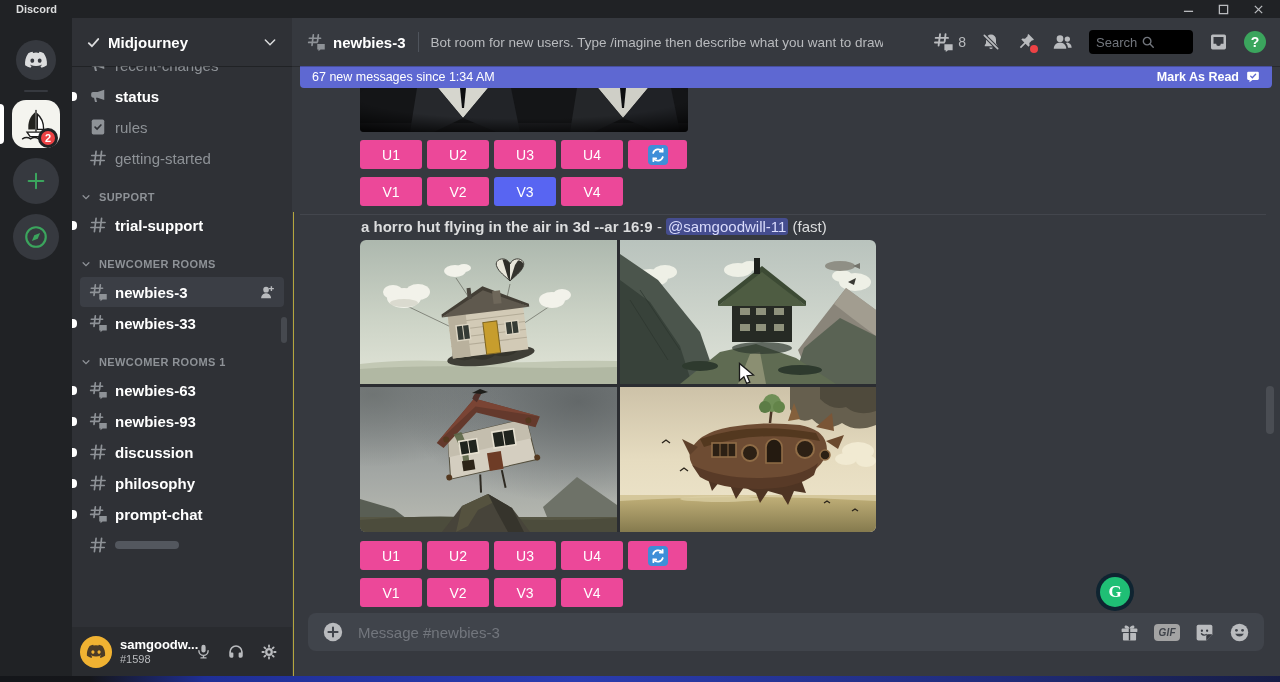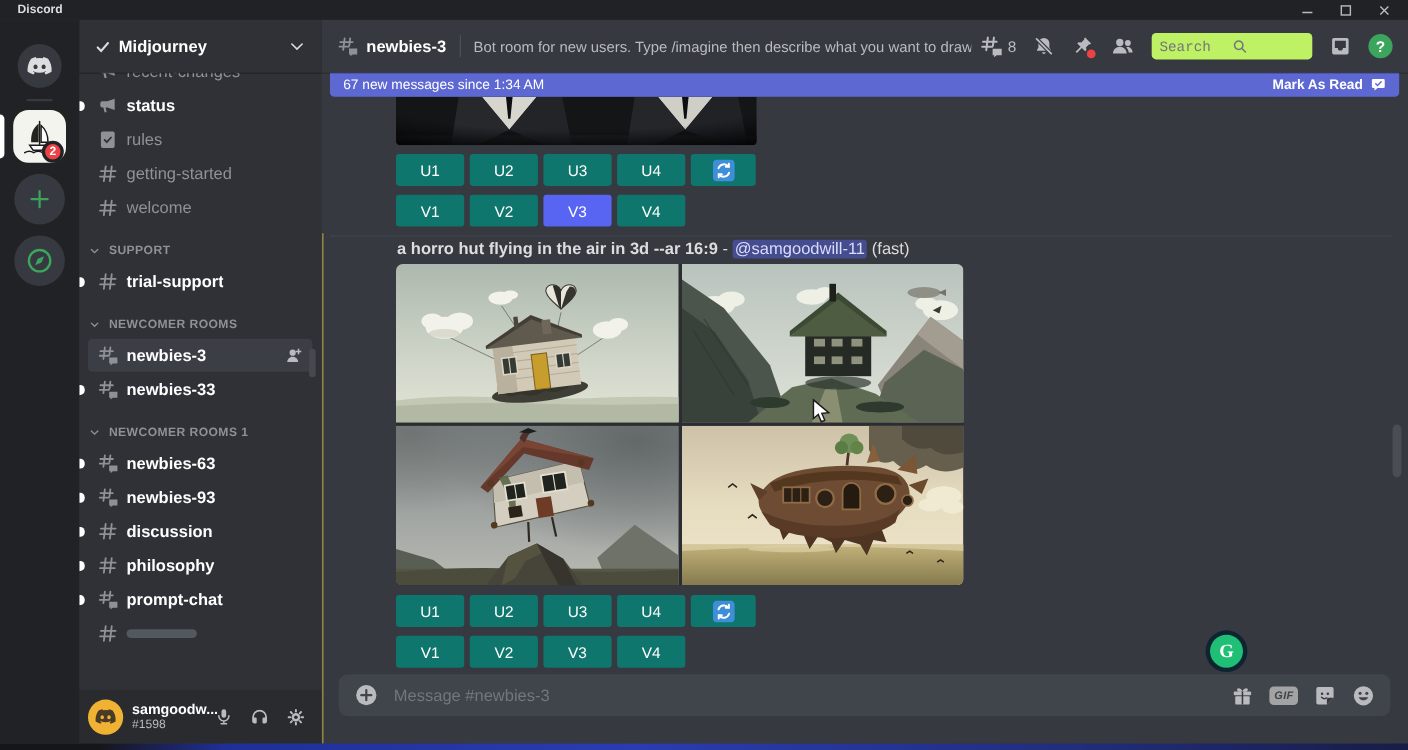--- a/index.html
+++ b/index.html
@@ -49,31 +49,31 @@
 .chat-header{position:absolute;top:0;left:0;right:0;height:48px;display:flex;align-items:center;padding:0 14px;box-shadow:0 1px 0 rgba(0,0,0,.24);background:#36393f;z-index:3;}
 .ch-hash{color:#8e9297;margin-right:7px;display:inline-flex;}
 .ch-name{color:#fff;font-weight:bold;font-size:15px;}
 .ch-div{width:1px;height:20px;background:#4f545c;margin:0 12px;}
 .ch-topic{color:#b9bbbe;font-size:13.5px;white-space:nowrap;overflow:hidden;max-width:452px;}
 .ch-icons{margin-left:auto;display:flex;align-items:center;gap:15px;color:#b9bbbe;}
 .thread-wrap{display:flex;align-items:center;gap:4px;}
 .thread-count{font-size:14px;color:#b9bbbe;}
 .pin-wrap{position:relative;display:inline-flex;}
 .pin-dot{position:absolute;right:-2px;bottom:-1px;width:8px;height:8px;border-radius:50%;background:#ed4245;}
-.search{width:146px;height:24px;background:#bef264;border-radius:4px;display:flex;align-items:center;padding:0 7px;color:#72767d;font-size:13px;font-family:Liberation Mono, monospace;}
+.search{width:104px;height:24px;background:#000000;border-radius:4px;display:flex;align-items:center;padding:0 7px;color:#72767d;font-size:13px;}
 .search span{flex:1;}
 .help{width:22px;height:22px;border-radius:50%;background:#3ba55d;color:#fff;font-weight:bold;font-size:14px;display:grid;place-items:center;}
 .banner{position:absolute;top:48px;left:8px;right:8px;height:22px;background:#5e68d2;border-radius:0 0 4px 4px;display:flex;align-items:center;padding:4px 12px;color:#fff;font-size:12.5px;z-index:2;}
 .banner .sp{flex:1;}
 .banner .mar{font-weight:600;margin-right:7px;}
 .prev-img{position:absolute;left:68px;top:70px;width:328px;height:44px;border-radius:0 0 4px 4px;overflow:hidden;}
 .btnset{position:absolute;left:68px;}
 #btnset1{top:122px;}#btnset2{top:523px;}
 .btnrow{display:flex;gap:5px;margin-bottom:8px;}
-.mj-btn{min-width:62px;height:29px;background:#0f766e;border-radius:3px;color:#fff;font-size:14px;font-weight:500;display:flex;align-items:center;justify-content:center;cursor:pointer;}
+.mj-btn{min-width:62px;height:29px;background:#ec4899;border-radius:3px;color:#fff;font-size:14px;font-weight:500;display:flex;align-items:center;justify-content:center;cursor:pointer;}
 .mj-btn.active{background:#5865f2;}
 .mj-btn.reroll{min-width:59px;}
 .divider{position:absolute;left:8px;right:14px;top:196px;height:1px;background:rgba(79,84,92,.5);}
 .msg{position:absolute;left:69px;top:200px;color:#dcddde;font-size:15px;white-space:nowrap;}
 .msg .b{font-weight:bold;}
 .mention{background:rgba(88,101,242,.45);color:#dadcfc;border-radius:3px;padding:0 2px;font-weight:500;}
 .grid{position:absolute;left:68px;top:222px;width:516px;height:292px;display:grid;grid-template-columns:257px 256px;grid-template-rows:144px 145px;gap:3px;border-radius:6px;overflow:hidden;background:#2b2d31;}
 .grid svg{width:100%;height:100%;}
 .grammarly{position:absolute;left:804px;top:555px;width:38px;height:38px;border-radius:50%;background:#0f2431;display:grid;place-items:center;z-index:4;}
 .grammarly .gin{width:30px;height:30px;border-radius:50%;background:#1fbf75;color:#fff;font-weight:bold;font-size:17px;display:grid;place-items:center;font-family:"Liberation Serif",serif;}
@@ -195,28 +195,20 @@
           </span>
           <span class="clabel">rules</span>
         </div>
         <div class="chan read">
           <span class="cicon">
             <svg width="20" height="20" viewBox="0 0 24 24" fill="none" stroke="currentColor" stroke-width="2" stroke-linecap="round">
               <path d="M9.7 4L7.7 20M16.3 4l-2 16M4.5 9h16M3.5 15h16"></path>
             </svg>
           </span>
           <span class="clabel">getting-started</span>
-        </div>
-        <div class="chan read">
-          <span class="cicon">
-            <svg width="20" height="20" viewBox="0 0 24 24" fill="none" stroke="currentColor" stroke-width="2" stroke-linecap="round">
-              <path d="M9.7 4L7.7 20M16.3 4l-2 16M4.5 9h16M3.5 15h16"></path>
-            </svg>
-          </span>
-          <span class="clabel">welcome</span>
         </div>
         <div class="cat">
           <span style="display:inline-flex;margin-right:4px">
             <svg width="10" height="10" viewBox="0 0 24 24" fill="none" stroke="currentColor" stroke-width="3" stroke-linecap="round">
               <path d="M5 9l7 7 7-7"></path>
             </svg>
           </span>
           <span>SUPPORT</span>
         </div>
         <div class="chan unread">

